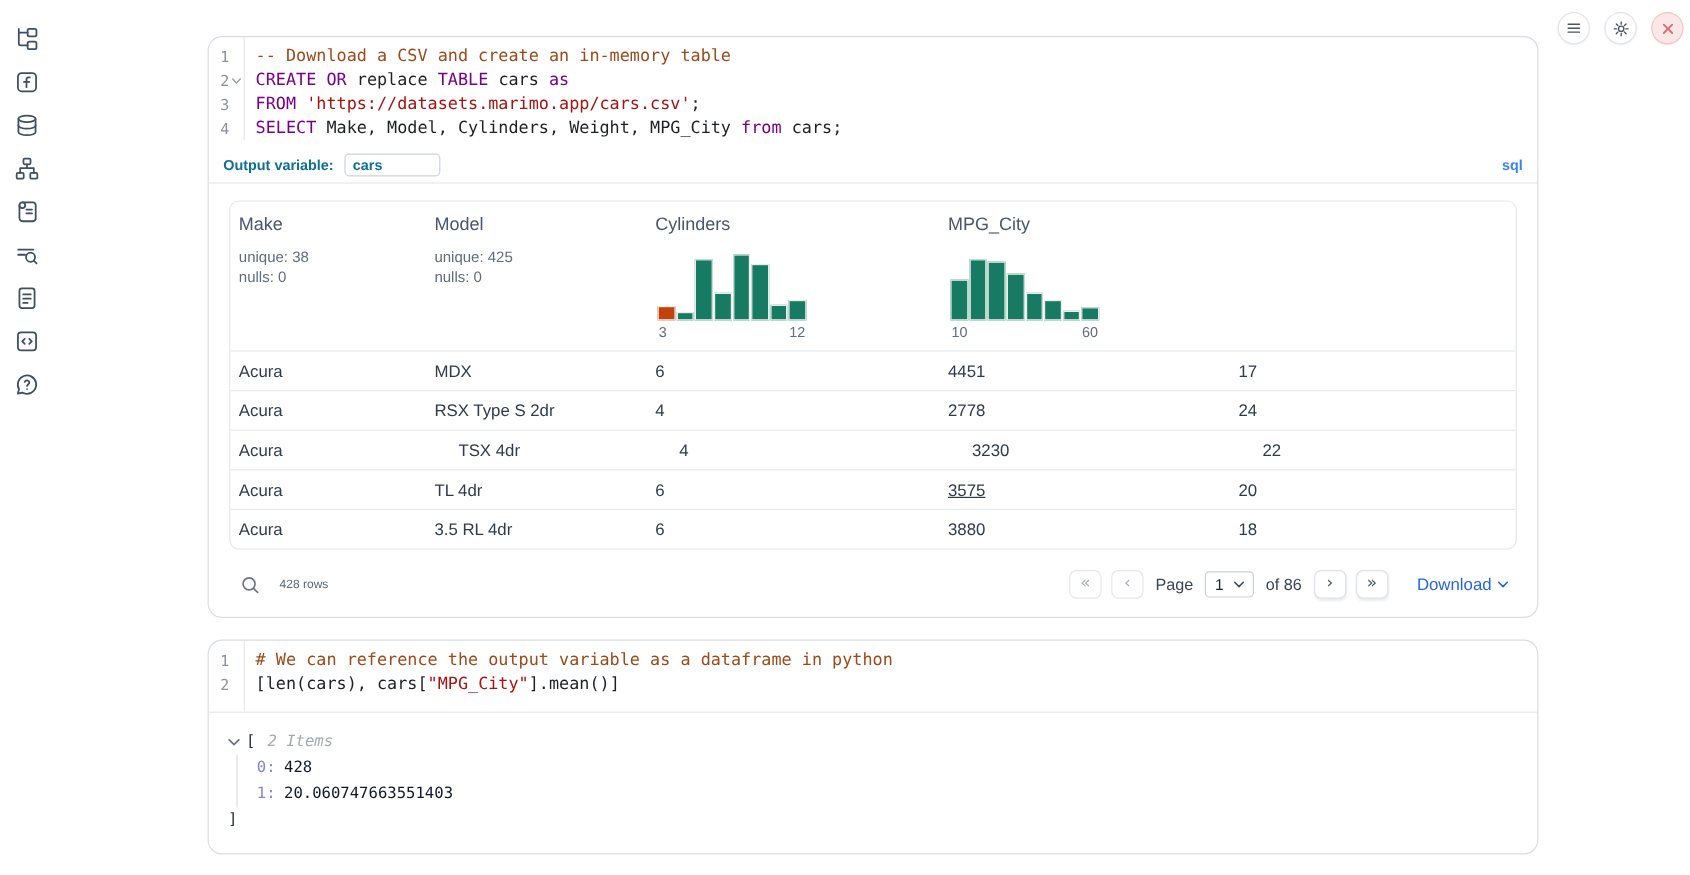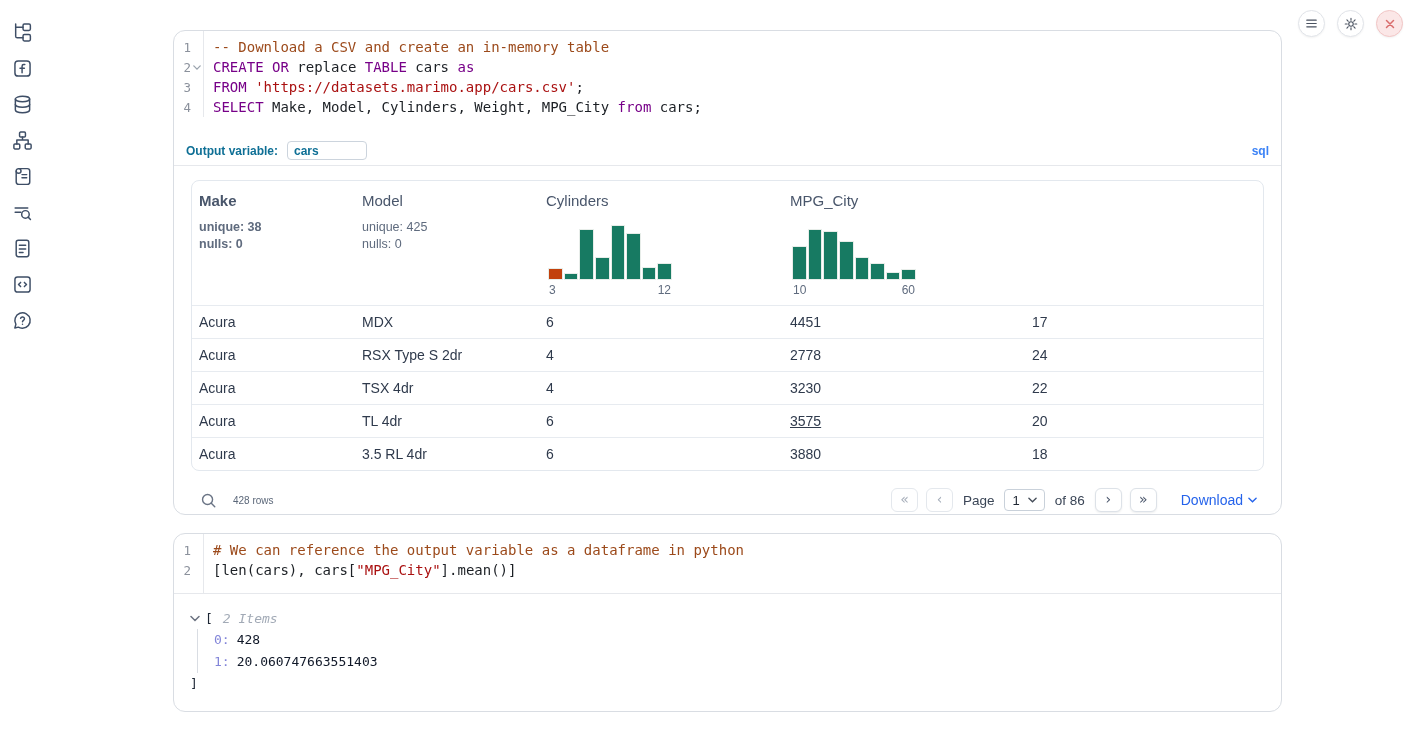--- a/index.html
+++ b/index.html
@@ -25,21 +25,21 @@
   .gline{display:flex;justify-content:flex-end;align-items:center;height:20px;padding-right:1px}
   .gnum{color:#8b919c;font-size:12.5px}
   .gfold{width:10px;height:10px;display:flex;align-items:center;justify-content:center;color:#9aa3ad;margin-left:1px}
   .code-col{padding:6px 0 0 9px}
   .cline{height:20px;line-height:20px;white-space:pre;color:#1c2025}
   .tk-kw{color:#770088}.tk-str{color:#aa1111}.tk-com{color:#9c4a1b}
   .cell2 .editor{border-bottom:1px solid #e6e8ec}
   .cell2 .gutter-col{padding-bottom:13px}
 
   
-  .outvar{height:30px;margin-top:19px;display:flex;align-items:center;justify-content:space-between;padding:0 12px;border-bottom:1px solid #e6e8ec}
+  .outvar{height:30px;margin-top:6px;display:flex;align-items:center;justify-content:space-between;padding:0 12px;border-bottom:1px solid #e6e8ec}
   .ov-left{display:flex;align-items:center;gap:9px}
   .ov-label{font-size:12px;font-weight:700;color:#0e6f95}
   .ov-input{width:80px;height:19px;border:1px solid #ccd4dd;border-radius:4px;font:700 12px "Liberation Sans",sans-serif;color:#0e6f95;padding:0 6px;outline:none;background:#fff}
   .ov-lang{font-size:12px;font-weight:700;color:#3b82f6}
 
   
   .outwrap{padding:14px 17px 0}
   .dtable{border:1px solid #e3e8ee;border-radius:8px;overflow:hidden;background:#fff}
   .thead{display:flex;height:124px}
   .hcol{display:flex;flex-direction:column;padding:11px 8px 8px 7px;cursor:pointer}
@@ -202,21 +202,21 @@
       <div class="ov-left">
         <span class="ov-label">Output variable:</span>
         <input class="ov-input" value="cars" style="">
       </div>
       <span class="ov-lang">sql</span>
     </div>
 
     <div class="outwrap">
       <div class="dtable">
         <div class="thead" id="thead">
-            <div class="hcol" style="width: 163px; font-weight: bold;">
+            <div class="hcol" style="width: 163px;">
               <div class="hname">Make</div>
               <div class="hstats">
                 <div>unique: 38</div>
                 <div>nulls: 0</div>
               </div>
             </div>
             <div class="hcol" style="width: 184px;">
               <div class="hname">Model</div>
               <div class="hstats">
                 <div>unique: 425</div>
@@ -270,21 +270,21 @@
             </div>
             <div class="trow">
               <div class="tcell" style="width: 163px;">Acura</div>
               <div class="tcell" style="width: 184px;">RSX Type S 2dr</div>
               <div class="tcell" style="width: 244px;">4</div>
               <div class="tcell" style="width: 242px;">2778</div>
               <div class="tcell" style="width: 242px; flex: 1 1 0%;">24</div>
             </div>
             <div class="trow">
               <div class="tcell" style="width: 163px;">Acura</div>
-              <div class="tcell" style="width: 184px;">TSX 4dr</div>
+              <div class="tcell" style="width: 184px; margin-left: 20px;">TSX 4dr</div>
               <div class="tcell" style="width: 244px;">4</div>
               <div class="tcell" style="width: 242px;">3230</div>
               <div class="tcell" style="width: 242px; flex: 1 1 0%;">22</div>
             </div>
             <div class="trow">
               <div class="tcell" style="width: 163px;">Acura</div>
               <div class="tcell" style="width: 184px;">TL 4dr</div>
               <div class="tcell" style="width: 244px;">6</div>
               <div class="tcell" style="width: 242px; text-decoration: underline;">3575</div>
               <div class="tcell" style="width: 242px; flex: 1 1 0%;">20</div>

